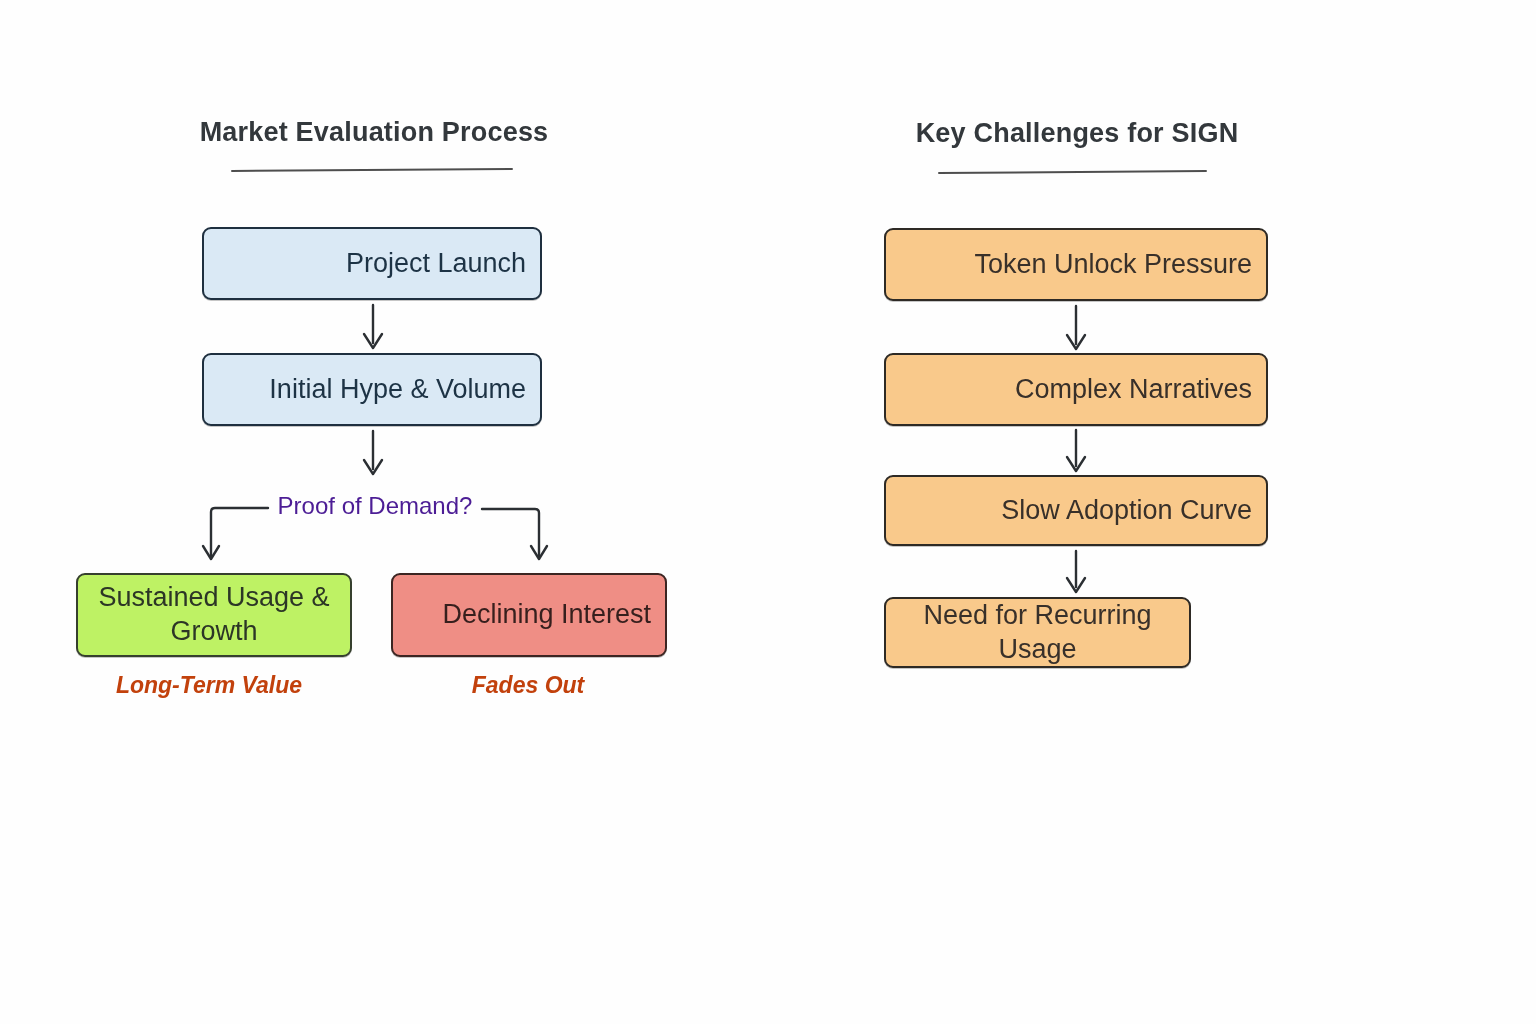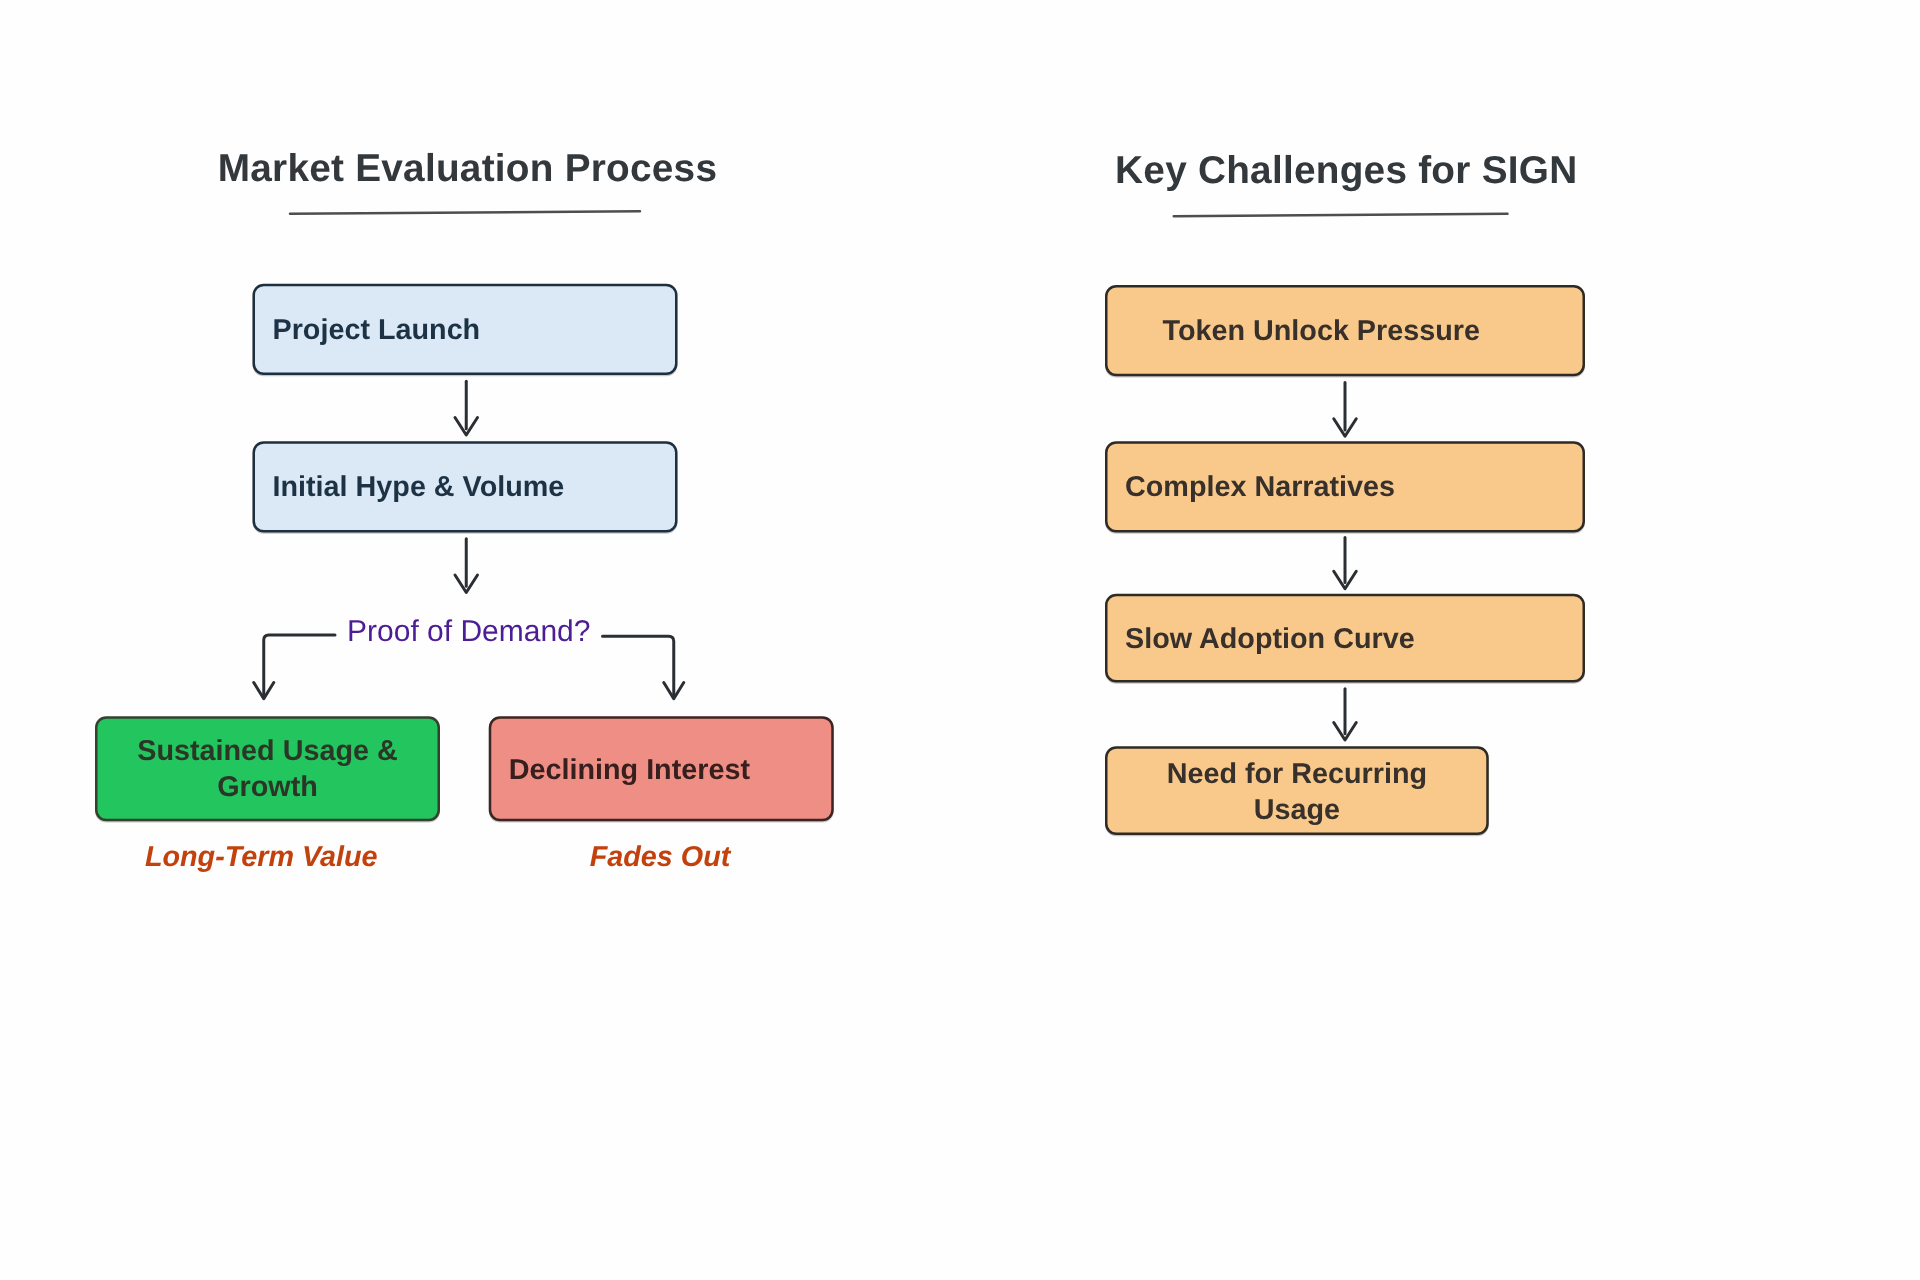--- a/index.html
+++ b/index.html
@@ -10,55 +10,55 @@
     position: relative;
     width: 1536px;
     height: 1024px;
     background: #fefefe;
     overflow: hidden;
   }
 
   .chart-title {
     position: absolute;
     transform: translateX(-50%);
-    font-size: 31px;
+    font-size: 27px;
     font-weight: bold;
     color: #33383c;
     letter-spacing: 0.2px;
     white-space: nowrap;
   }
 
   .title-underline {
     position: absolute;
     height: 2px;
     background: #4e4e4e;
     border-radius: 2px;
   }
 
   .node {
     position: absolute;
     display: flex;
     align-items: center;
-    justify-content: flex-start;
+    justify-content: flex-end;
     text-align: center;
     border-radius: 9px;
-    font-weight: bold;
-    font-size: 23px;
+    font-weight: normal;
+    font-size: 27px;
     line-height: 1.25;
     padding: 6px 14px;
     box-shadow: 0 1px 0 rgba(30,30,30,0.25);
   }
 
   .node-process {
     background: #dae9f5;
     border: 2.5px solid #1e2f3f;
     color: #1d3345;
   }
   .node-positive {
-    background: #22c55e;
+    background: #bef264;
     border: 2.5px solid #36402e;
     color: #2c3626;
   }
   .node-negative {
     background: #ef8e85;
     border: 2.5px solid #3c2522;
     color: #361f1d;
   }
   .node-challenge {
     background: #f9c98b;

